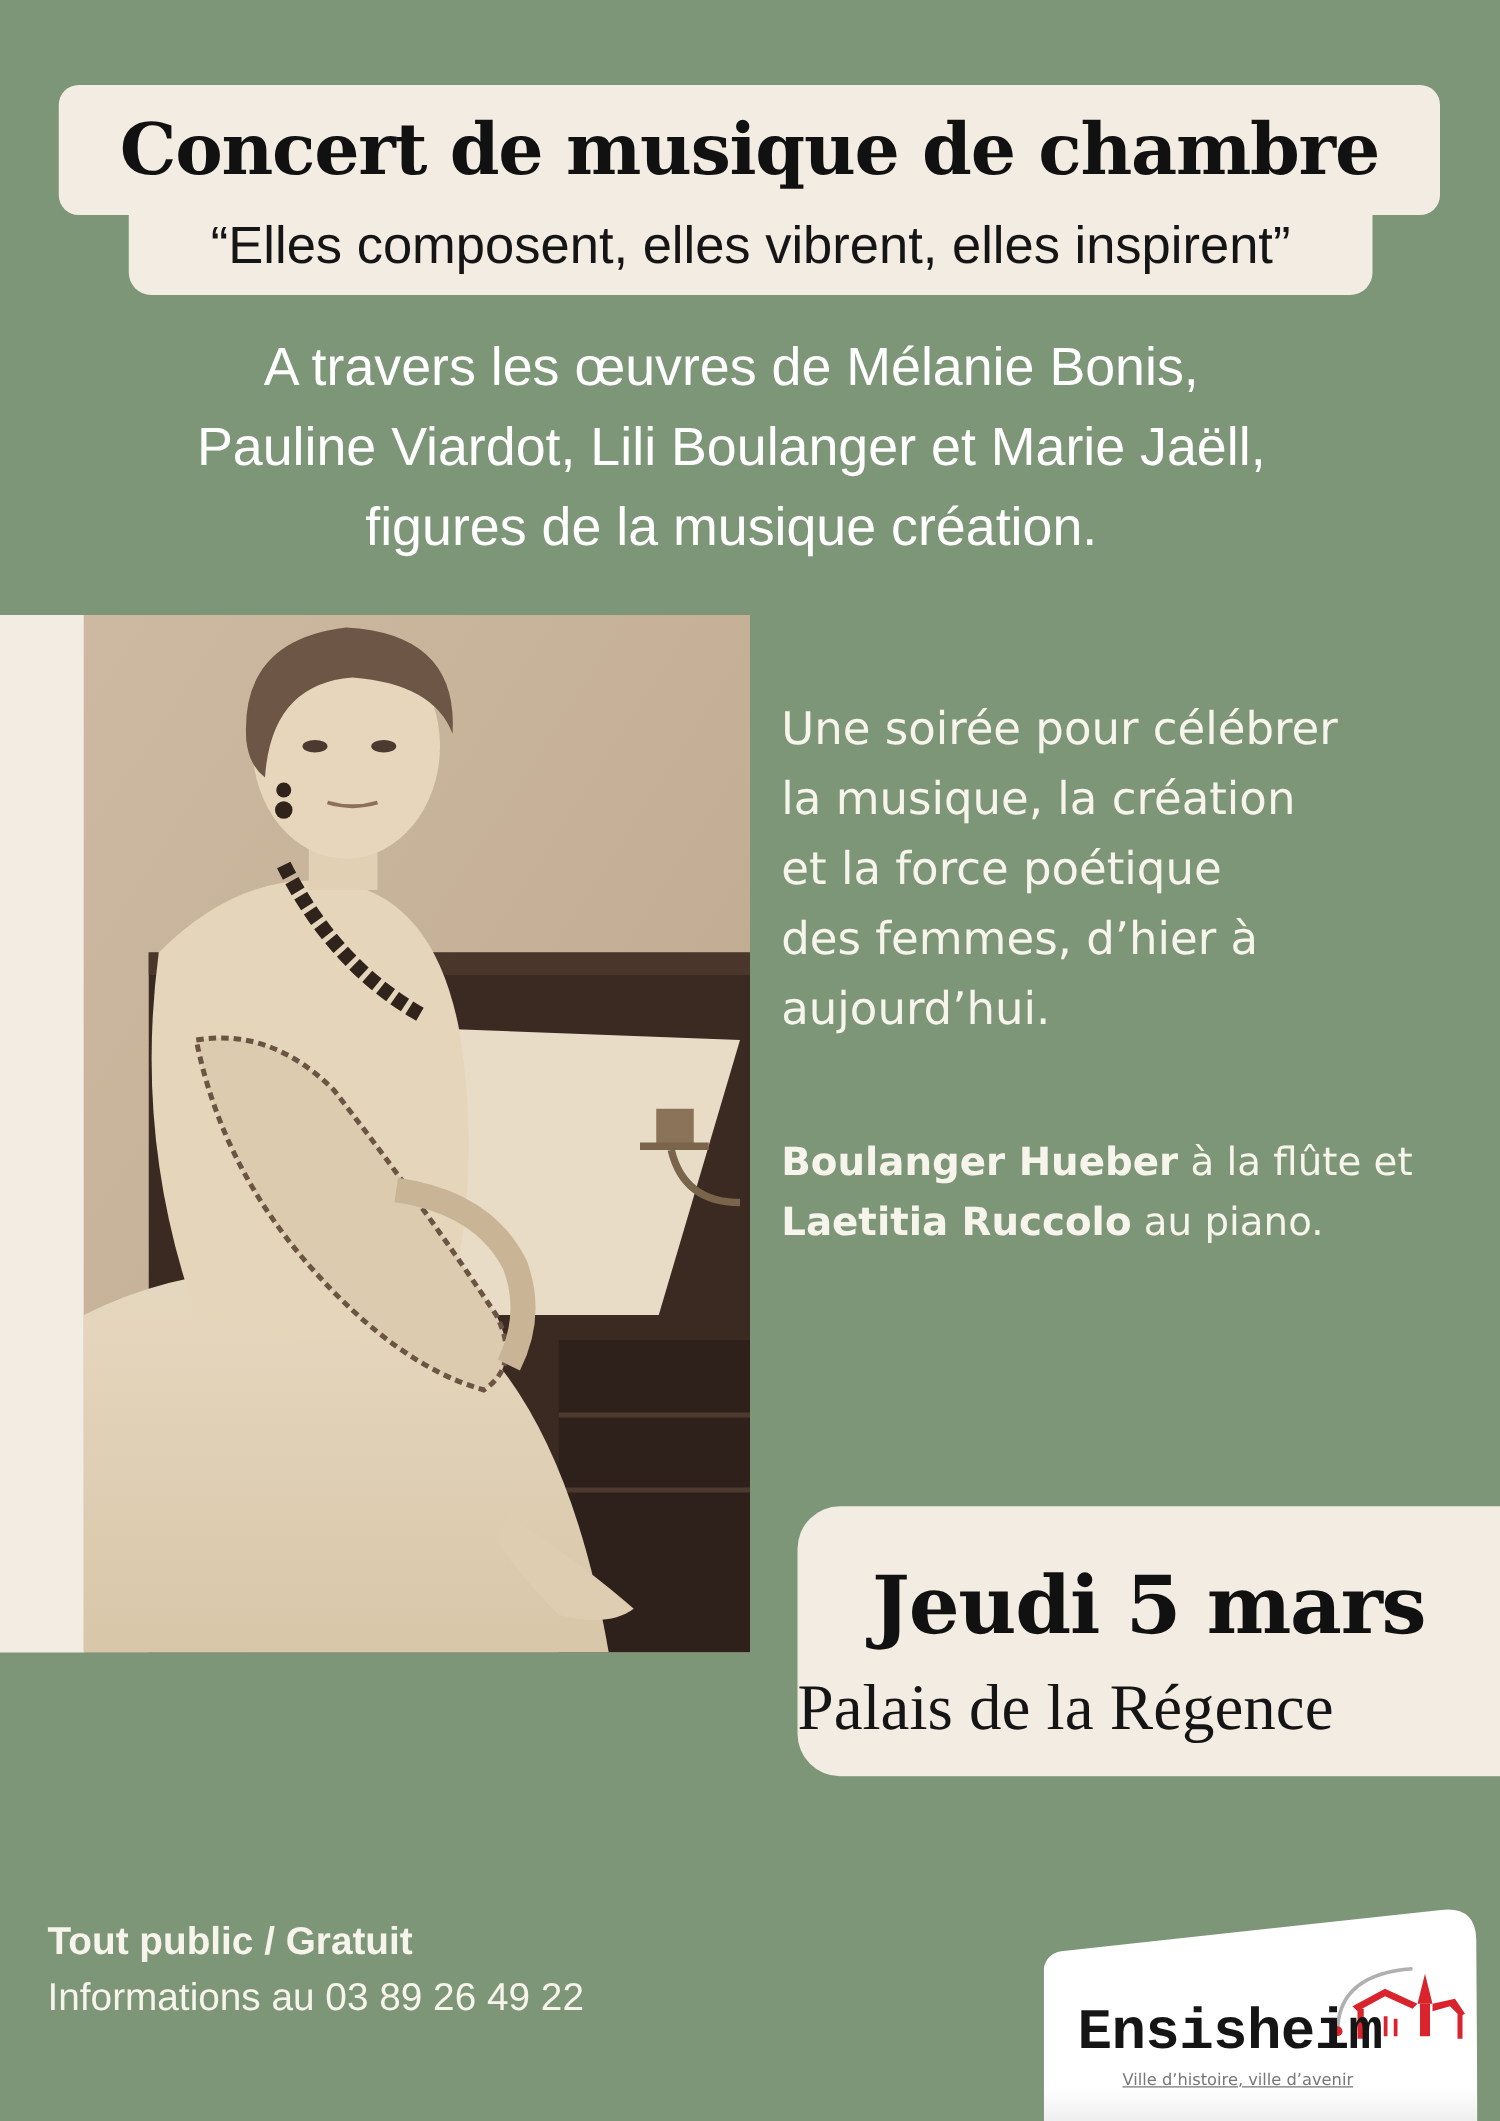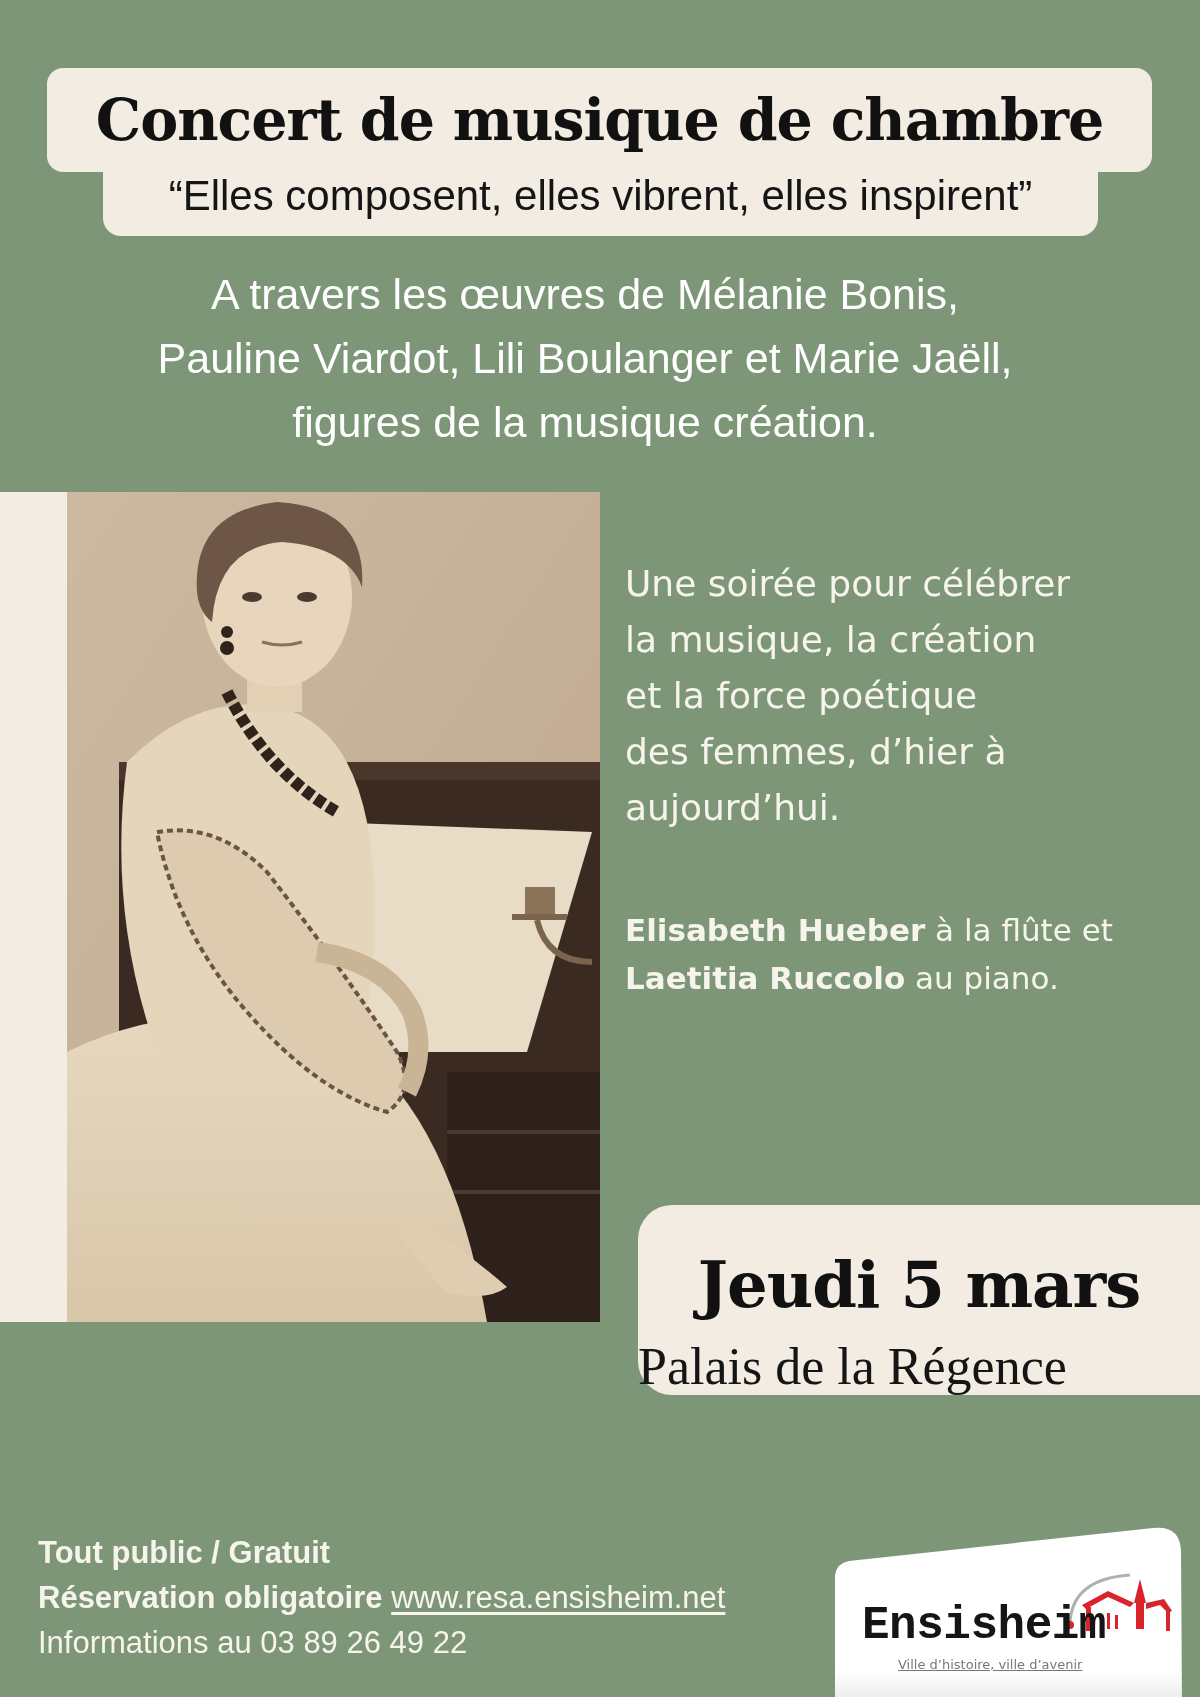--- a/index.html
+++ b/index.html
@@ -81,21 +81,21 @@
       color: #f7f4ec;
       font-family: "DejaVu Sans", sans-serif;
       font-size: 31px;
       line-height: 48px;
     }
     .performers .line { display: block; white-space: nowrap; }
     .performers b { font-weight: bold; }
     .date-box {
       position: absolute;
       left: 638px; top: 1205px;
-      width: 562px; height: 190px;
+      width: 562px; height: 216px;
       background: #f2ece2;
       border-radius: 34px 0 0 34px;
     }
     .date {
       position: absolute;
       left: 0; top: 40px; width: 562px;
       text-align: center;
       font-family: "DejaVu Serif", serif;
       font-weight: bold;
       font-size: 64px;
@@ -218,32 +218,31 @@
 
 <div class="evening-text">
   <span class="line">Une soirée pour célébrer</span>
   <span class="line">la musique, la création</span>
   <span class="line">et la force poétique</span>
   <span class="line">des femmes, d’hier à</span>
   <span class="line">aujourd’hui.</span>
 </div>
 
 <div class="performers">
-  <span class="line"><b>Elisabeth Hueber</b><span> à la flûte et</span></span>
+  <span class="line"><b>Boulanger Hueber</b><span> à la flûte et</span></span>
   <span class="line"><b>Laetitia Ruccolo</b><span> au piano.</span></span>
 </div>
 
 <div class="date-box">
   <div class="date">Jeudi 5 mars</div>
   <div class="venue">Palais de la Régence</div>
 </div>
 
 <div class="footer">
   <span class="line"><b>Tout public / Gratuit</b></span>
-  <span class="line"><b>Réservation obligatoire</b> <a>www.resa.ensisheim.net</a></span>
   <span class="line">Informations au 03 89 26 49 22</span>
 </div>
 
 <div class="logo-card">
   <svg width="347" height="180" viewBox="0 0 347 180" xmlns="http://www.w3.org/2000/svg">
     <defs>
       <linearGradient id="card" x1="0" y1="0" x2="0" y2="1">
         <stop offset="0.8" stop-color="#ffffff"></stop>
         <stop offset="1" stop-color="#e9e9e9"></stop>
       </linearGradient>

